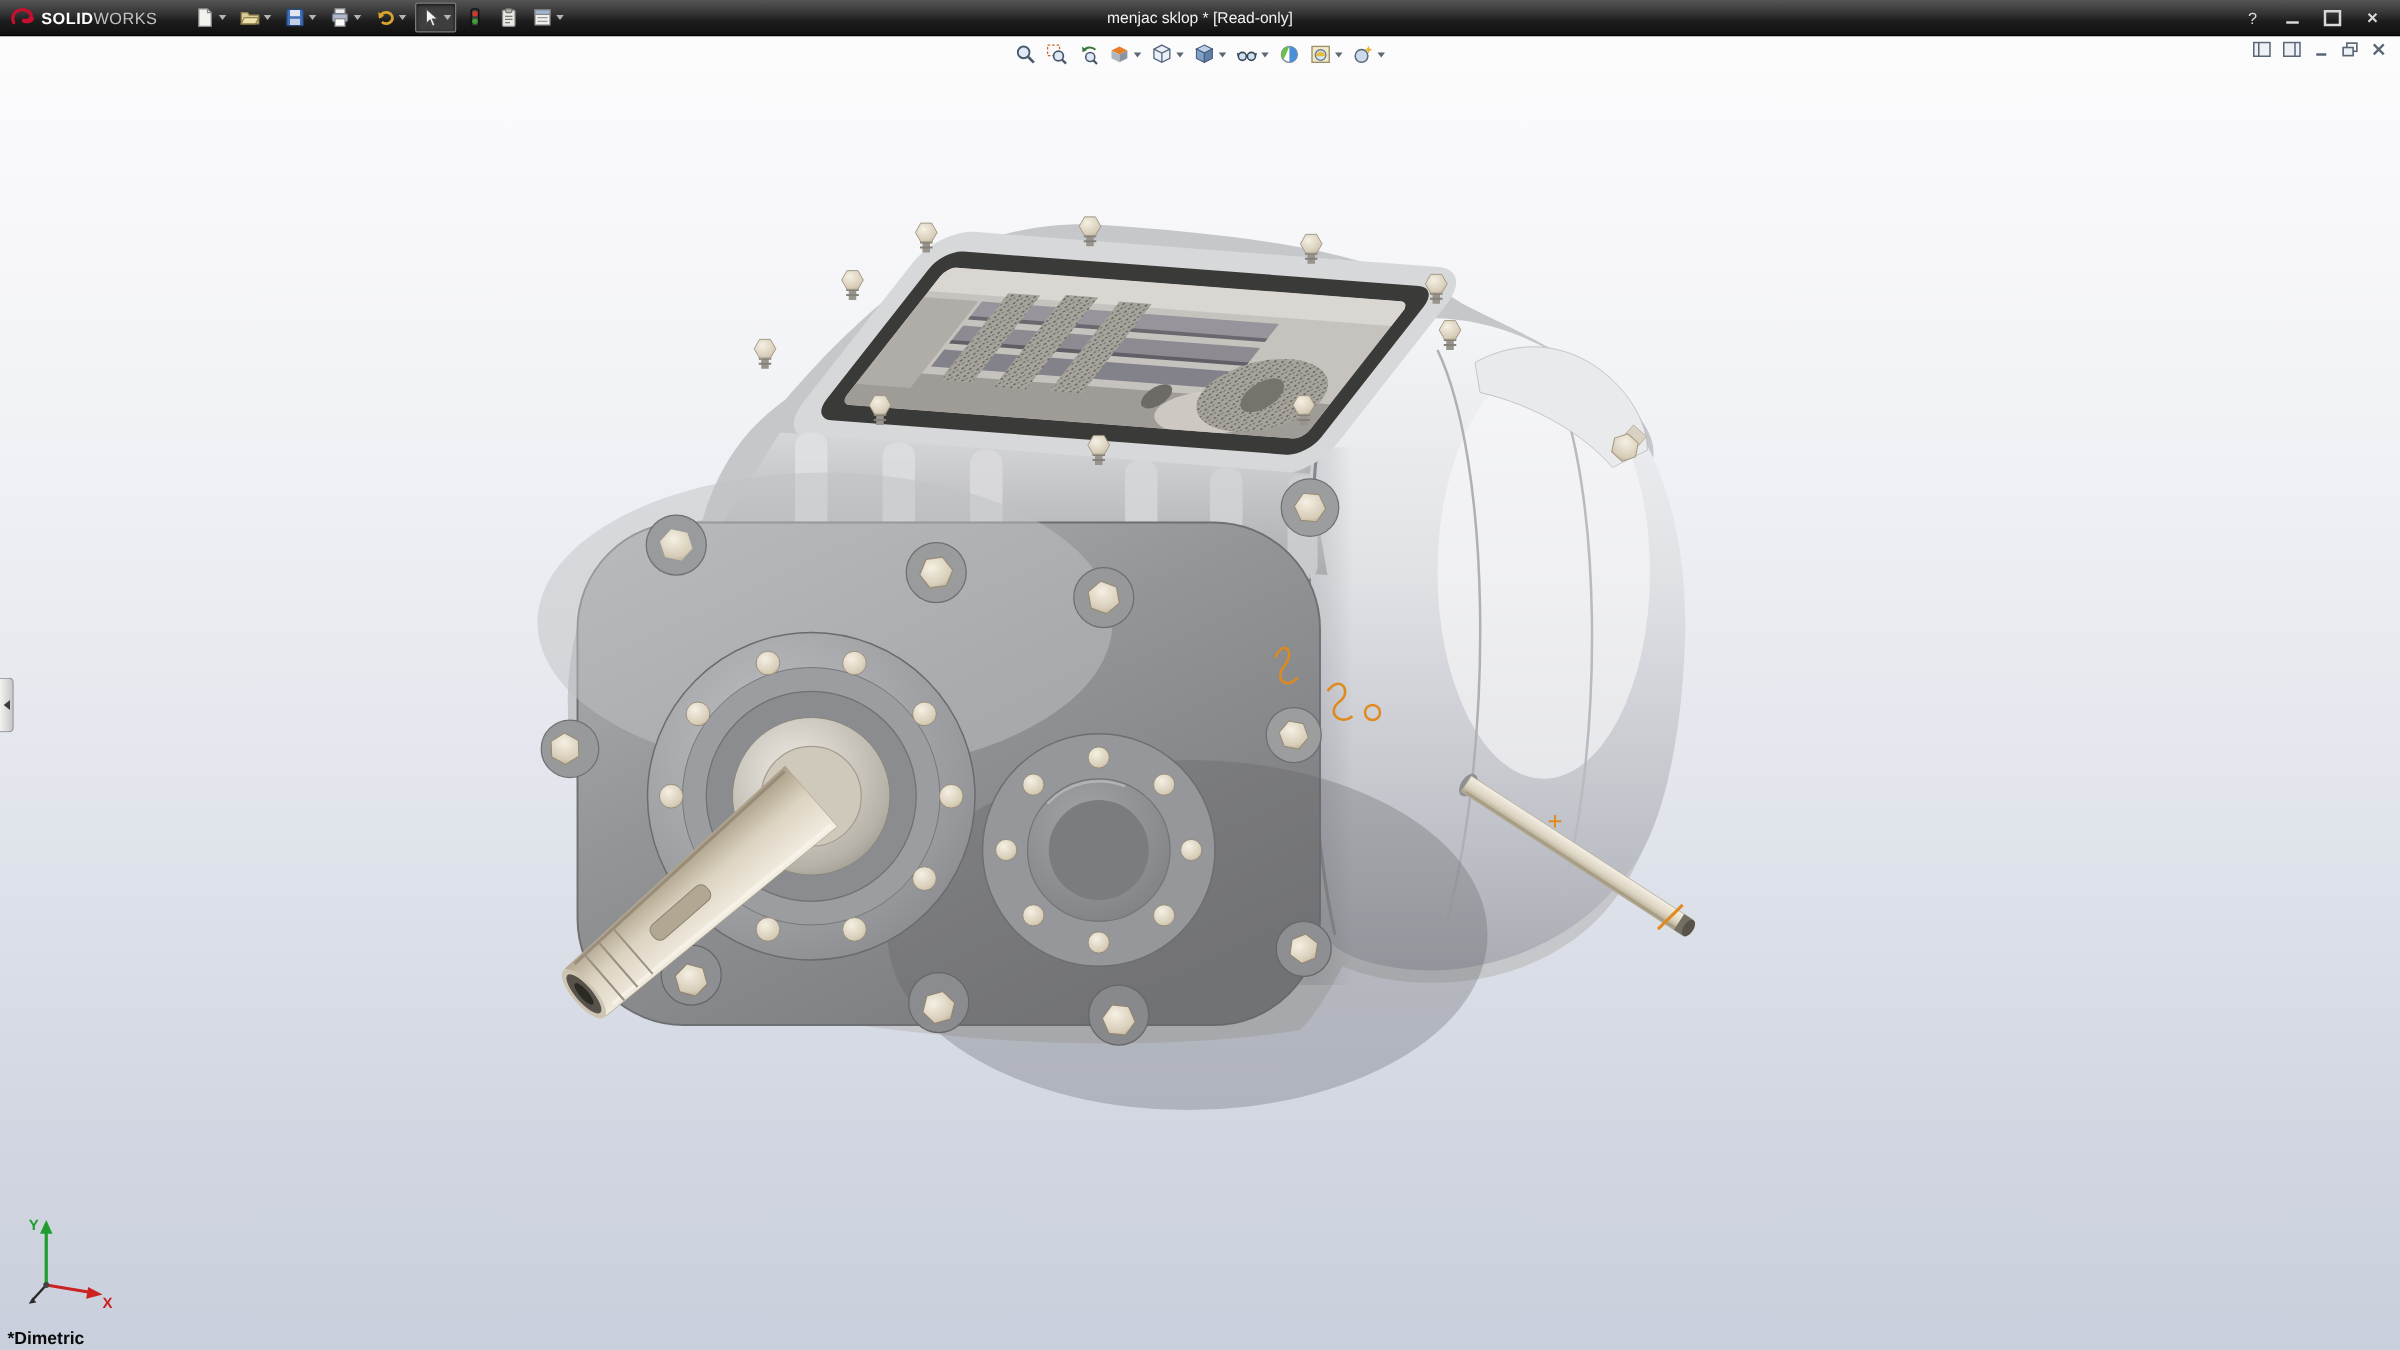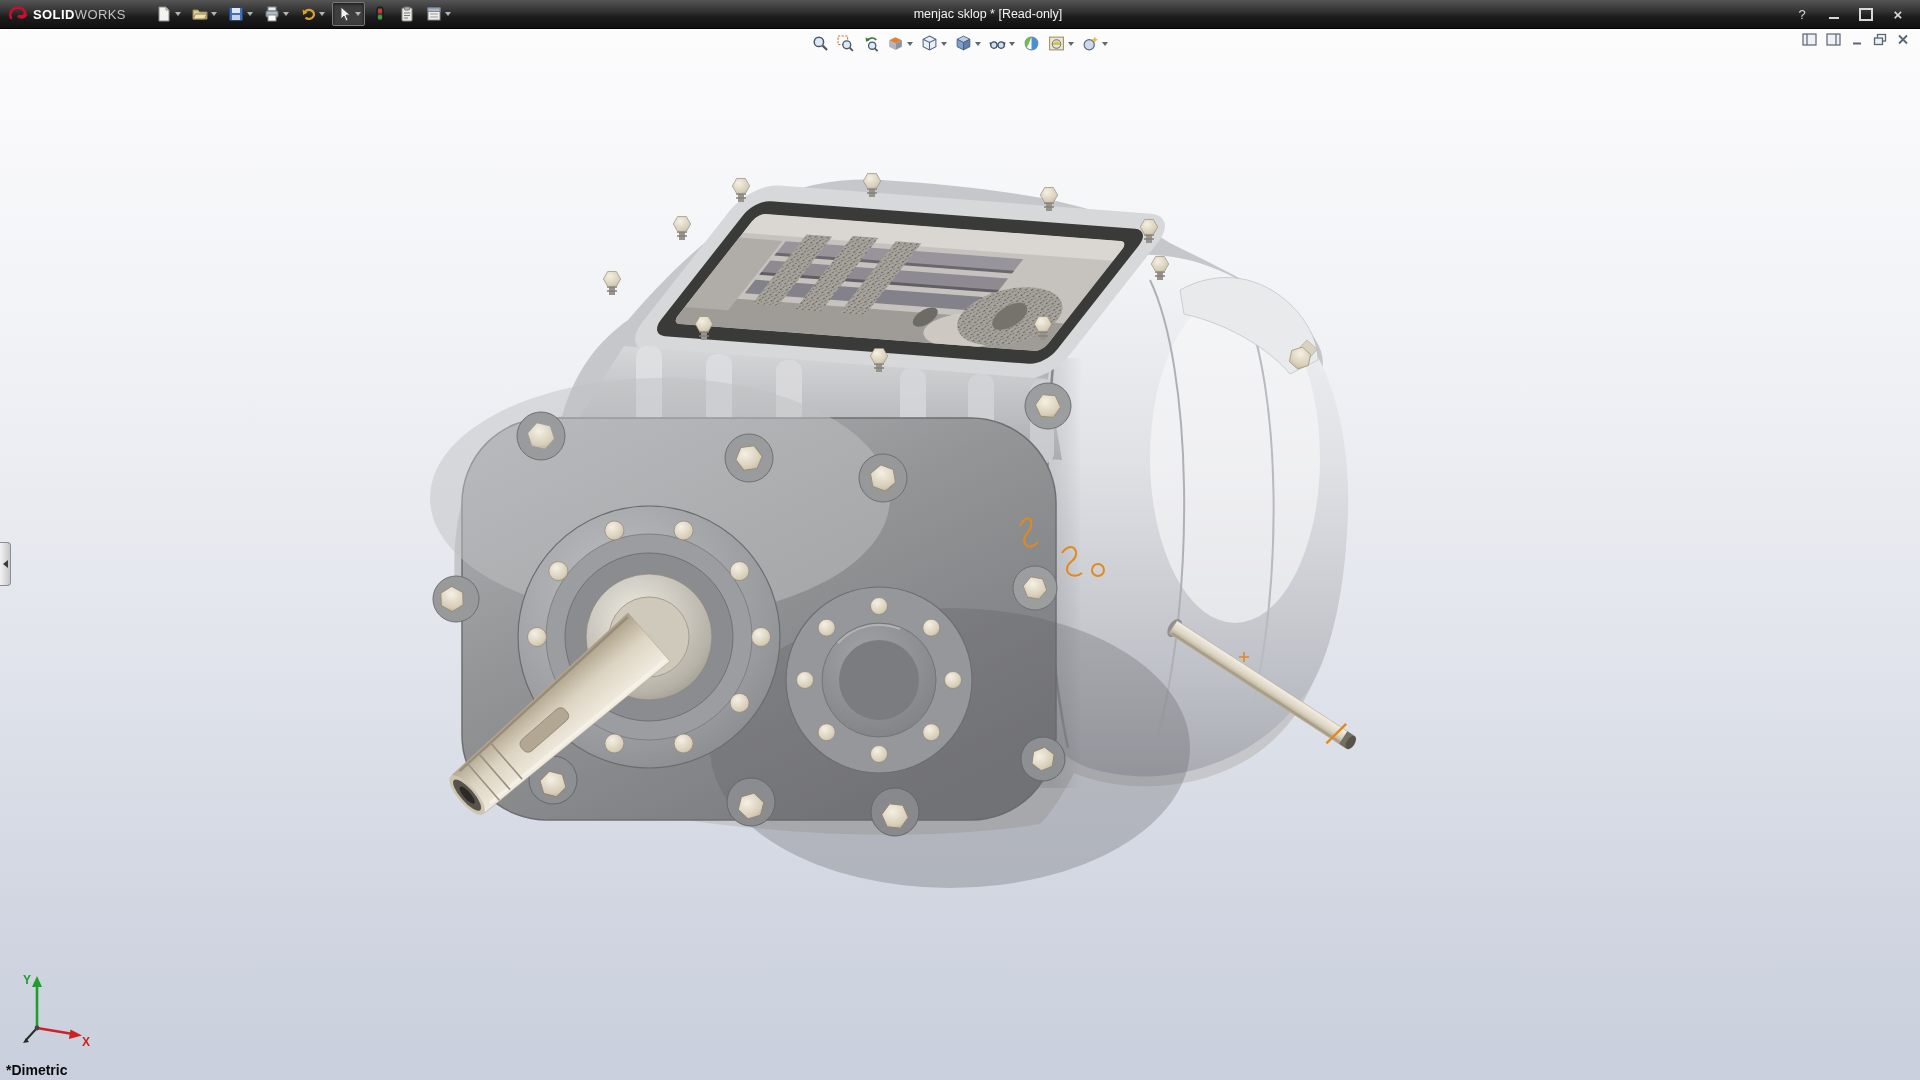--- a/index.html
+++ b/index.html
@@ -18,21 +18,21 @@
   .logo{display:flex;align-items:center;gap:5px;padding:0 12px 0 8px;}
   .brand{font-size:13px;letter-spacing:.4px;}
   .brand b{color:#ffffff;font-weight:bold;}
   .brand span{color:#c2c2c2;font-weight:normal;}
   .tb{display:flex;align-items:center;gap:3px;margin-left:14px;}
   .tb-btn{display:flex;align-items:center;height:22px;padding:0 3px;border-radius:2px;border:1px solid transparent;cursor:default;}
   .tb-btn.active{border:1px solid #7a7a7a;background:#3e3e3e;box-shadow:inset 0 1px 3px rgba(0,0,0,.7);}
   .dd{width:0;height:0;border-left:3px solid transparent;border-right:3px solid transparent;border-top:4px solid #b5b5b5;margin-left:3px;}
   .title-text{
     position:absolute;left:50%;transform:translateX(-50%);
-    font-size:12.5px;color:#f2f2f2;white-space:nowrap;margin-left:28px;
+    font-size:12.5px;color:#f2f2f2;white-space:nowrap;
   }
   .win-controls{margin-left:auto;display:flex;align-items:center;gap:16px;padding-right:14px;}
   .wc{color:#d8d8d8;font-size:13px;line-height:1;display:flex;align-items:center;justify-content:center;width:16px;height:16px;}
   .wc-min{width:10px;height:2px;background:#d8d8d8;margin-top:8px;}
   .wc-max{width:10px;height:9px;border:2px solid #d8d8d8;}
   .wc-close{font-size:15px;font-weight:bold;}
   
   .viewport{
     position:absolute;top:28px;left:0;right:0;bottom:0;
     background:linear-gradient(180deg,#fcfcfd 0%,#f1f2f6 30%,#e2e5ec 58%,#d2d7e2 82%,#c9cfdc 100%);

